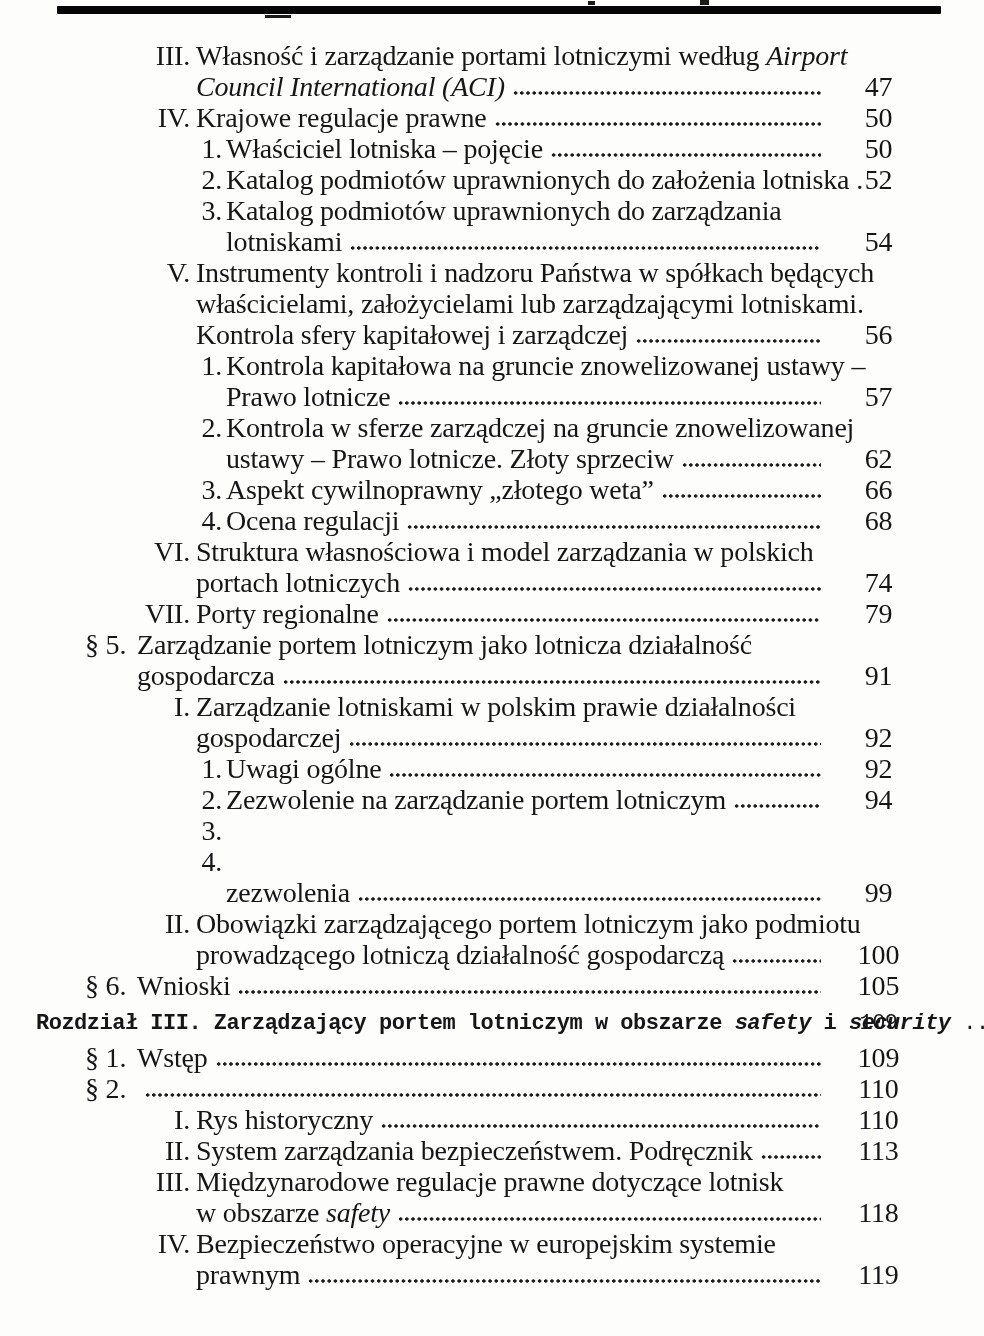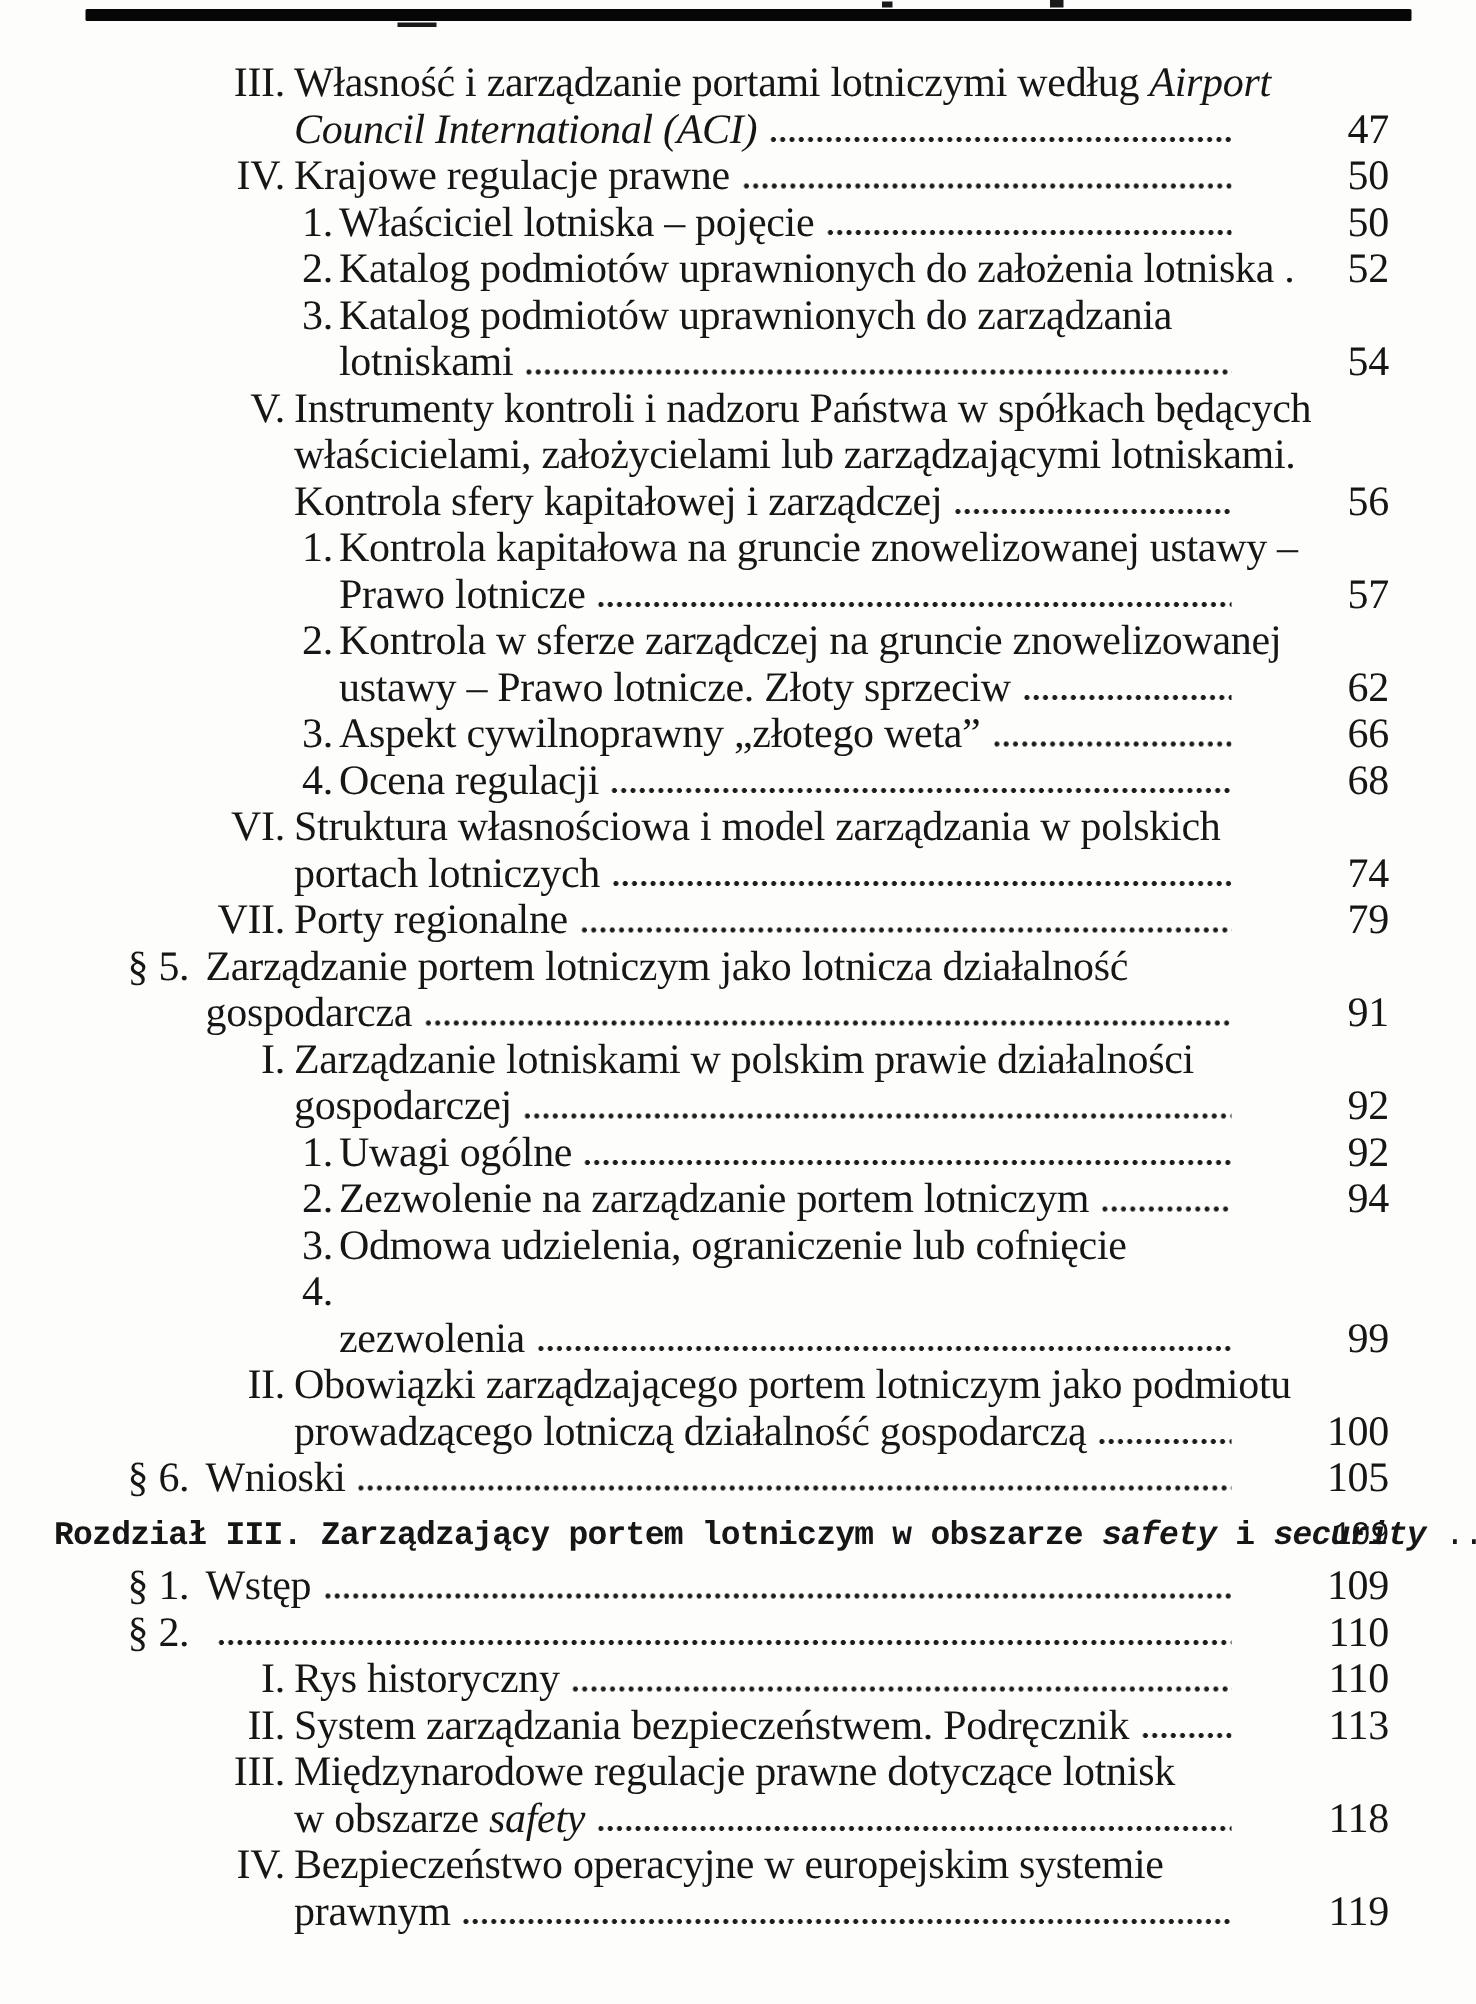--- a/index.html
+++ b/index.html
@@ -70,21 +70,21 @@
   }
   .lead.dotted {
     background-image:radial-gradient(circle at 2.6px 3px, #1c1c1c 1.45px, rgba(0,0,0,0) 1.9px);
     background-size:6.2px 6px;
     background-repeat:repeat-x;
     background-position:left bottom;
   }
 
   .page-num {
     flex:0 0 95px;
-    text-align:right;
+    text-align:center;
     white-space:pre;
   }
 </style>
 </head>
 <body>
 
 <div class="page">
   <div class="top-rule"></div>
   <div class="speck s1"></div>
   <div class="speck s2"></div>
@@ -208,21 +208,20 @@
         <span class="page-num">92</span>
       </div>
       <div class="row num">
         <span class="marker">2.</span>
         <span class="text"><span class="seg-n">Zezwolenie na zarządzanie portem lotniczym</span></span>
         <span class="lead dotted"></span>
         <span class="page-num">94</span>
       </div>
       <div class="row num">
         <span class="marker">3.</span>
-        <span class="text"><span class="seg-n">Odmowa udzielenia, ograniczenie lub cofnięcie</span></span>
       </div>
       <div class="row num">
         <span class="marker">4.</span>
       </div>
       <div class="row cont-num">
         <span class="text"><span class="seg-n">zezwolenia</span></span>
         <span class="lead dotted"></span>
         <span class="page-num">99</span>
       </div>
       <div class="row roman">

